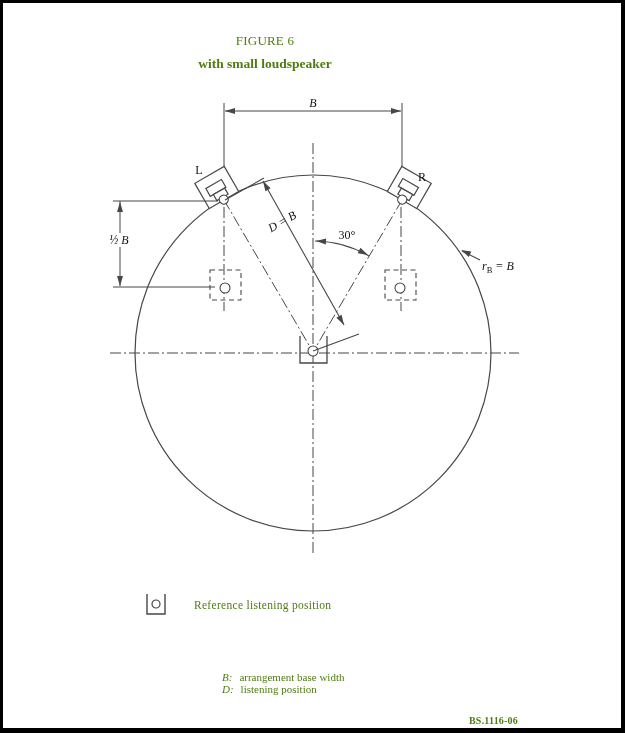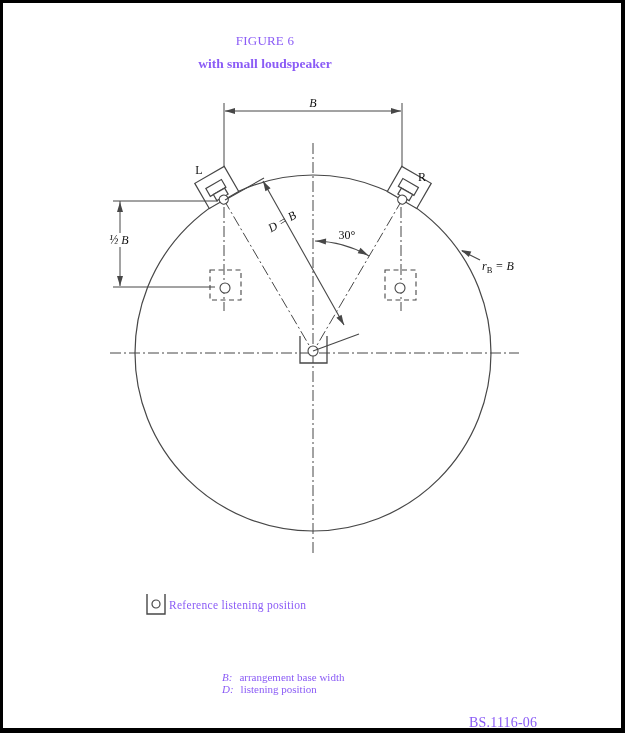--- a/index.html
+++ b/index.html
@@ -1,33 +1,33 @@
 <!DOCTYPE html>
 <html><head>
 <meta charset="utf-8">
 <style>
   html,body{margin:0;padding:0;background:#888;}
   #page{
     position:relative;width:625px;height:733px;background:#fff;
     border-top:3px solid #000;border-left:3px solid #000;
     border-right:4px solid #000;border-bottom:5px solid #000;
     box-sizing:border-box;overflow:hidden;
-    font-family:"Liberation Serif", serif;color:#8b5cf6;
+    font-family:"Liberation Serif", serif;color:#4d7c0f;
   }
   .abs{position:absolute;}
   #figure-number{left:0;top:30px;width:524px;text-align:center;font-size:13px;letter-spacing:.2px;}
   #figure-title{left:20px;top:52px;width:484px;text-align:center;font-size:13.5px;font-weight:bold;line-height:17px;}
   svg text{font-family:"Liberation Serif", serif;fill:#111;}
   .dimtext{font-style:italic;}
-  .legend-row{position:absolute;display:flex;align-items:center;gap:2px;justify-content:flex-end;}
+  .legend-row{position:absolute;display:flex;align-items:center;gap:27px;justify-content:flex-end;}
   .legend-label{font-size:11.5px;letter-spacing:.3px;}
   #legend-defs{left:219px;top:669px;font-size:11px;line-height:11.5px;}
   .def-row{display:flex;gap:7px;}
   .def-term{font-style:italic;min-width:9px;}
-  #footer-code{left:466px;top:712px;font-size:14px;letter-spacing:.2px;}
+  #footer-code{left:466px;top:712px;font-size:10px;letter-spacing:.2px;font-weight:bold;}
 </style>
 </head>
 <body>
 
 <div id="page">
 
   <div id="figure-number" class="abs">FIGURE 6</div>
   <div id="figure-title" class="abs">
     <div>with small loudspeaker</div>
   </div>

